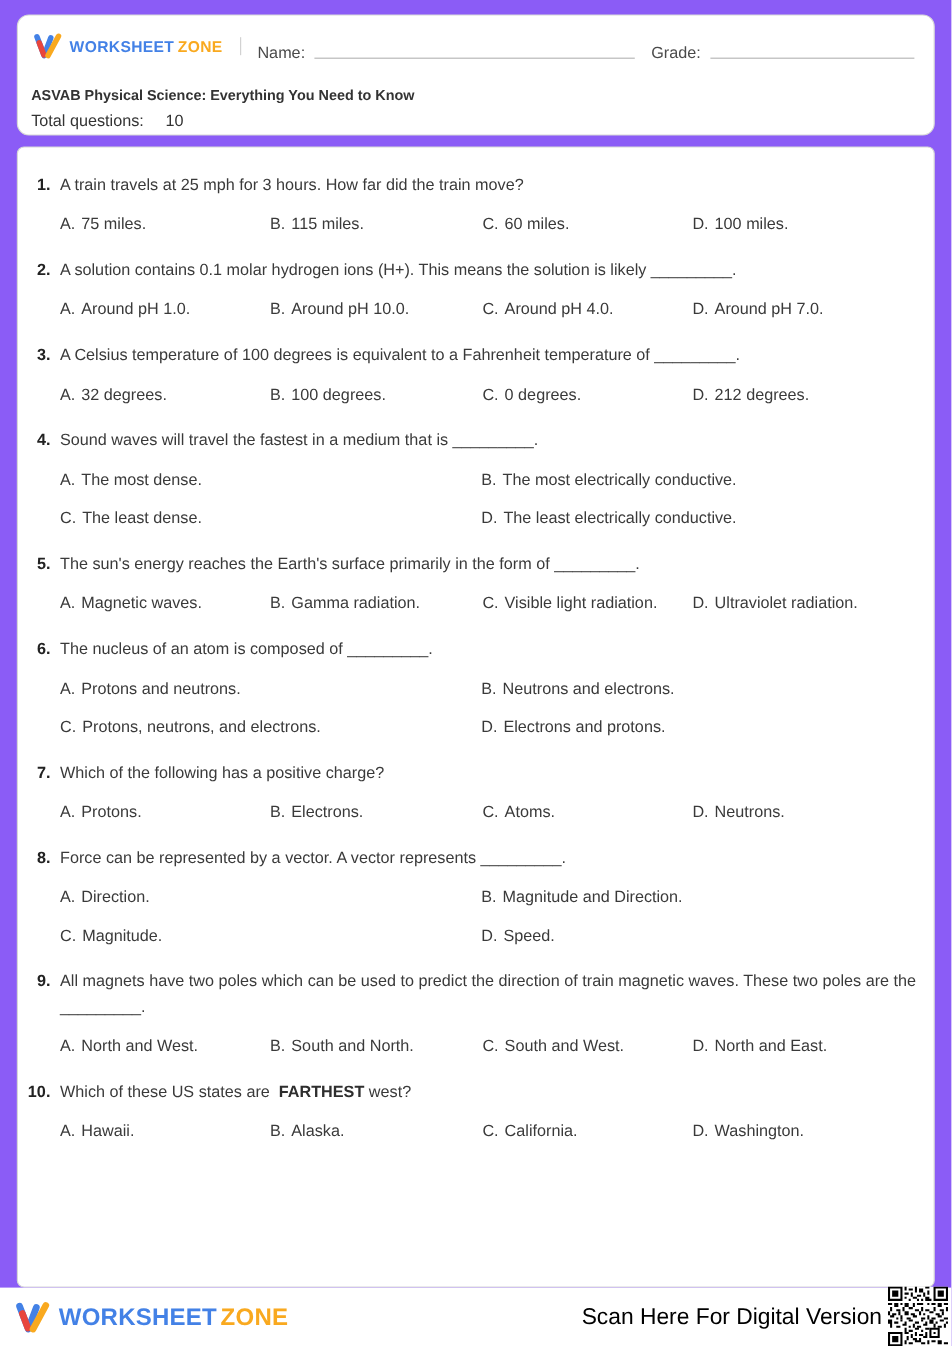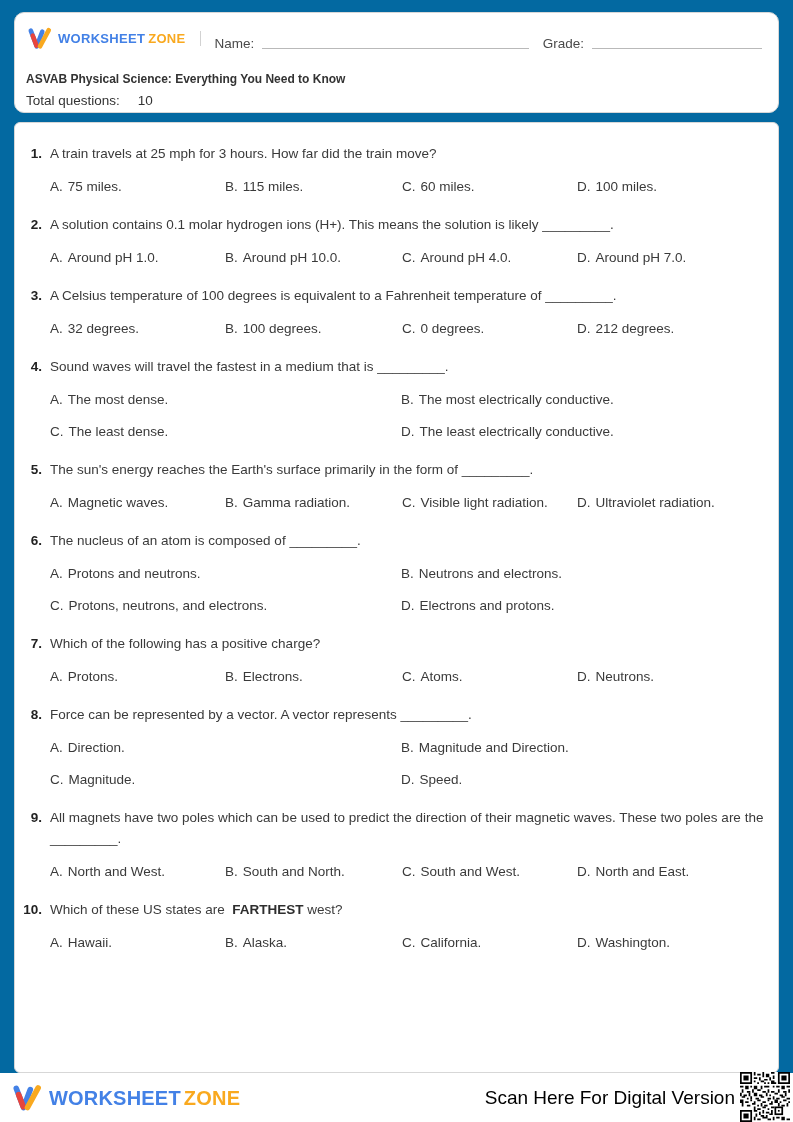--- a/index.html
+++ b/index.html
@@ -1,18 +1,18 @@
 <!DOCTYPE html>
 <html><head>
 <meta charset="utf-8">
 <style>
   * { box-sizing: border-box; }
   html, body { margin: 0; padding: 0; background: #ffffff; }
   body { font-family: "Liberation Sans", "DejaVu Sans", sans-serif; }
-  .page { position: relative; width: 793px; height: 1122px; background: #0369a1; color: #333; overflow: hidden; }
+  .page { position: relative; width: 793px; height: 1122px; background: #8b5cf6; color: #333; overflow: hidden; }
 
   
   .header-card { position: absolute; left: 14px; top: 12px; width: 765px; height: 101px;
                  border: 1px solid #d7d7d7; border-radius: 10px; background: #fff; }
   .logo-row { display: flex; align-items: center; padding: 12px 16px 0 12px; }
   .brand { display: flex; align-items: center; }
   .brand-text { font-weight: bold; font-size: 13px; letter-spacing: .3px; margin-left: 5px; white-space: nowrap; }
   .brand-blue { color: #4381E6; }
   .brand-orange { color: #F9A91F; margin-left: 3px; }
   .v-divider { width: 1px; height: 15px; background: #d2d2d2; margin: 0 14px; }
@@ -185,21 +185,21 @@
         <div class="opt"><span class="opt-letter">A.</span><span>Direction.</span></div>
         <div class="opt"><span class="opt-letter">B.</span><span>Magnitude and Direction.</span></div>
         <div class="opt"><span class="opt-letter">C.</span><span>Magnitude.</span></div>
         <div class="opt"><span class="opt-letter">D.</span><span>Speed.</span></div>
       </div>
     </div>
 
     <div class="question">
       <div class="q-line">
         <span class="q-num">9.</span>
-        <div class="q-text">All magnets have two poles which can be used to predict the direction of their magnetic waves. These two poles are the _________.</div>
+        <div class="q-text">All magnets have two poles which can be used to predict the direction of train magnetic waves. These two poles are the _________.</div>
       </div>
       <div class="opts cols4">
         <div class="opt"><span class="opt-letter">A.</span><span>North and West.</span></div>
         <div class="opt"><span class="opt-letter">B.</span><span>South and North.</span></div>
         <div class="opt"><span class="opt-letter">C.</span><span>South and West.</span></div>
         <div class="opt"><span class="opt-letter">D.</span><span>North and East.</span></div>
       </div>
     </div>
 
     <div class="question">

